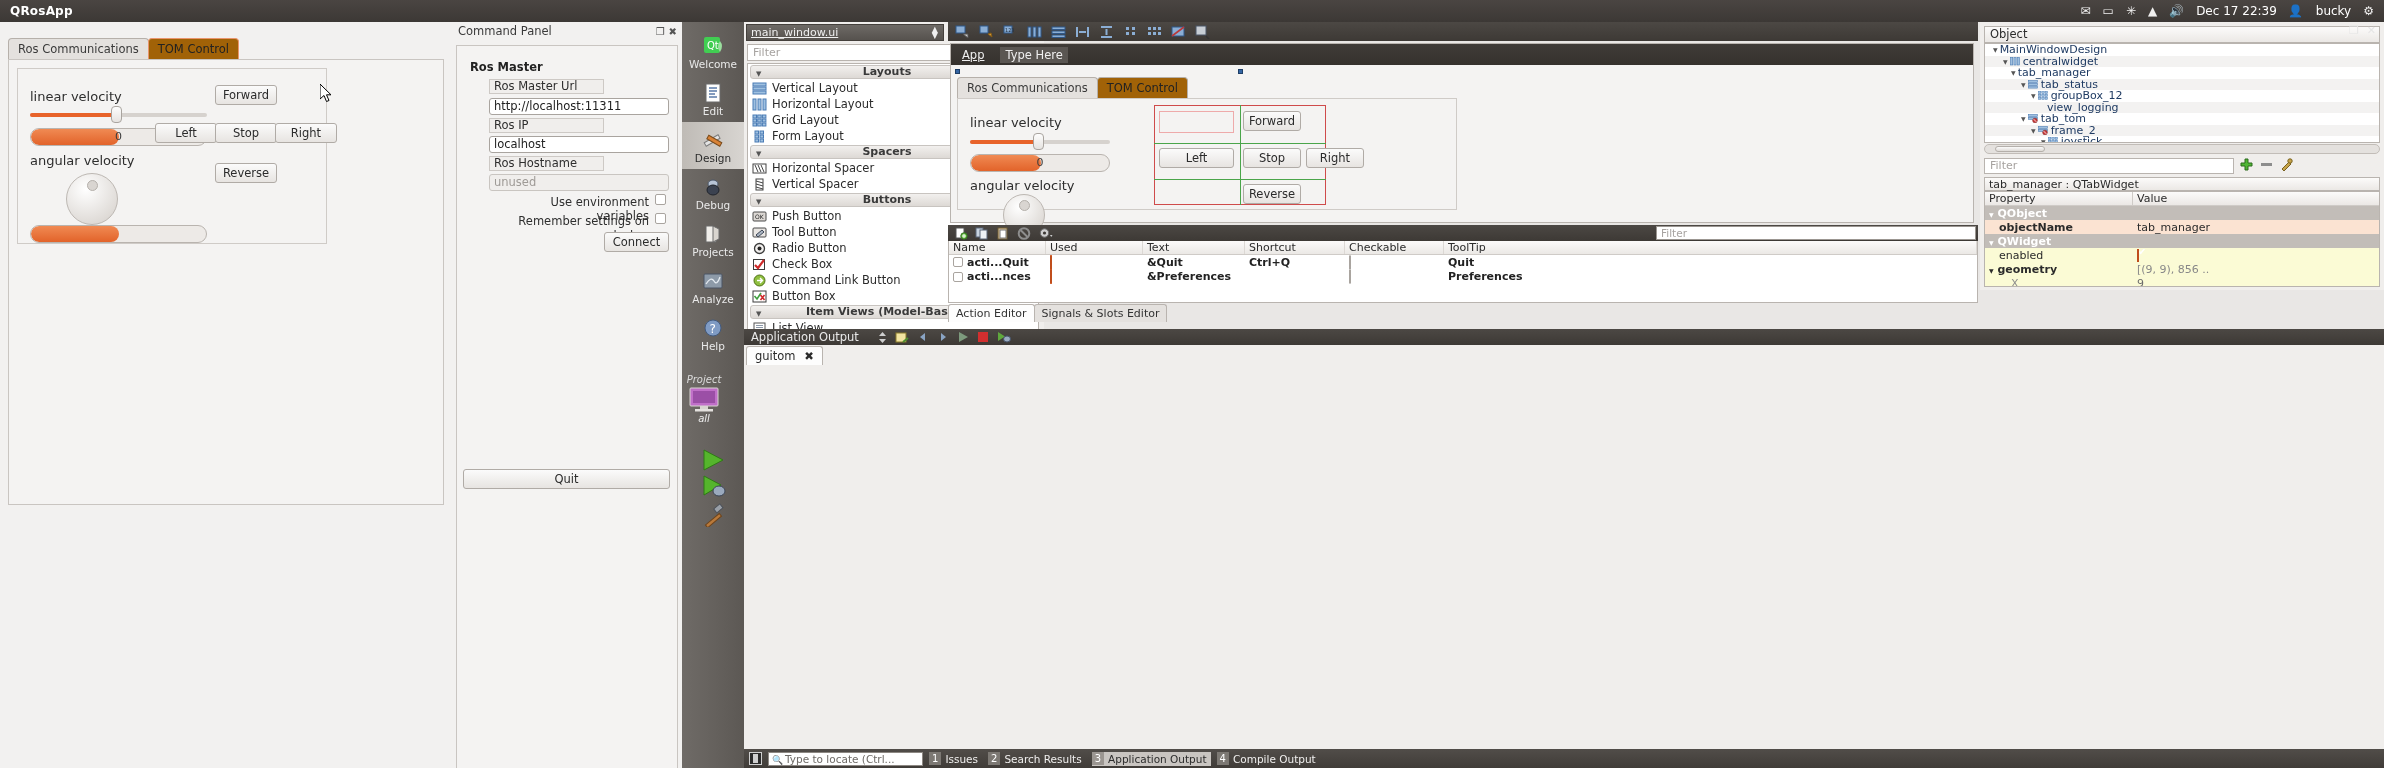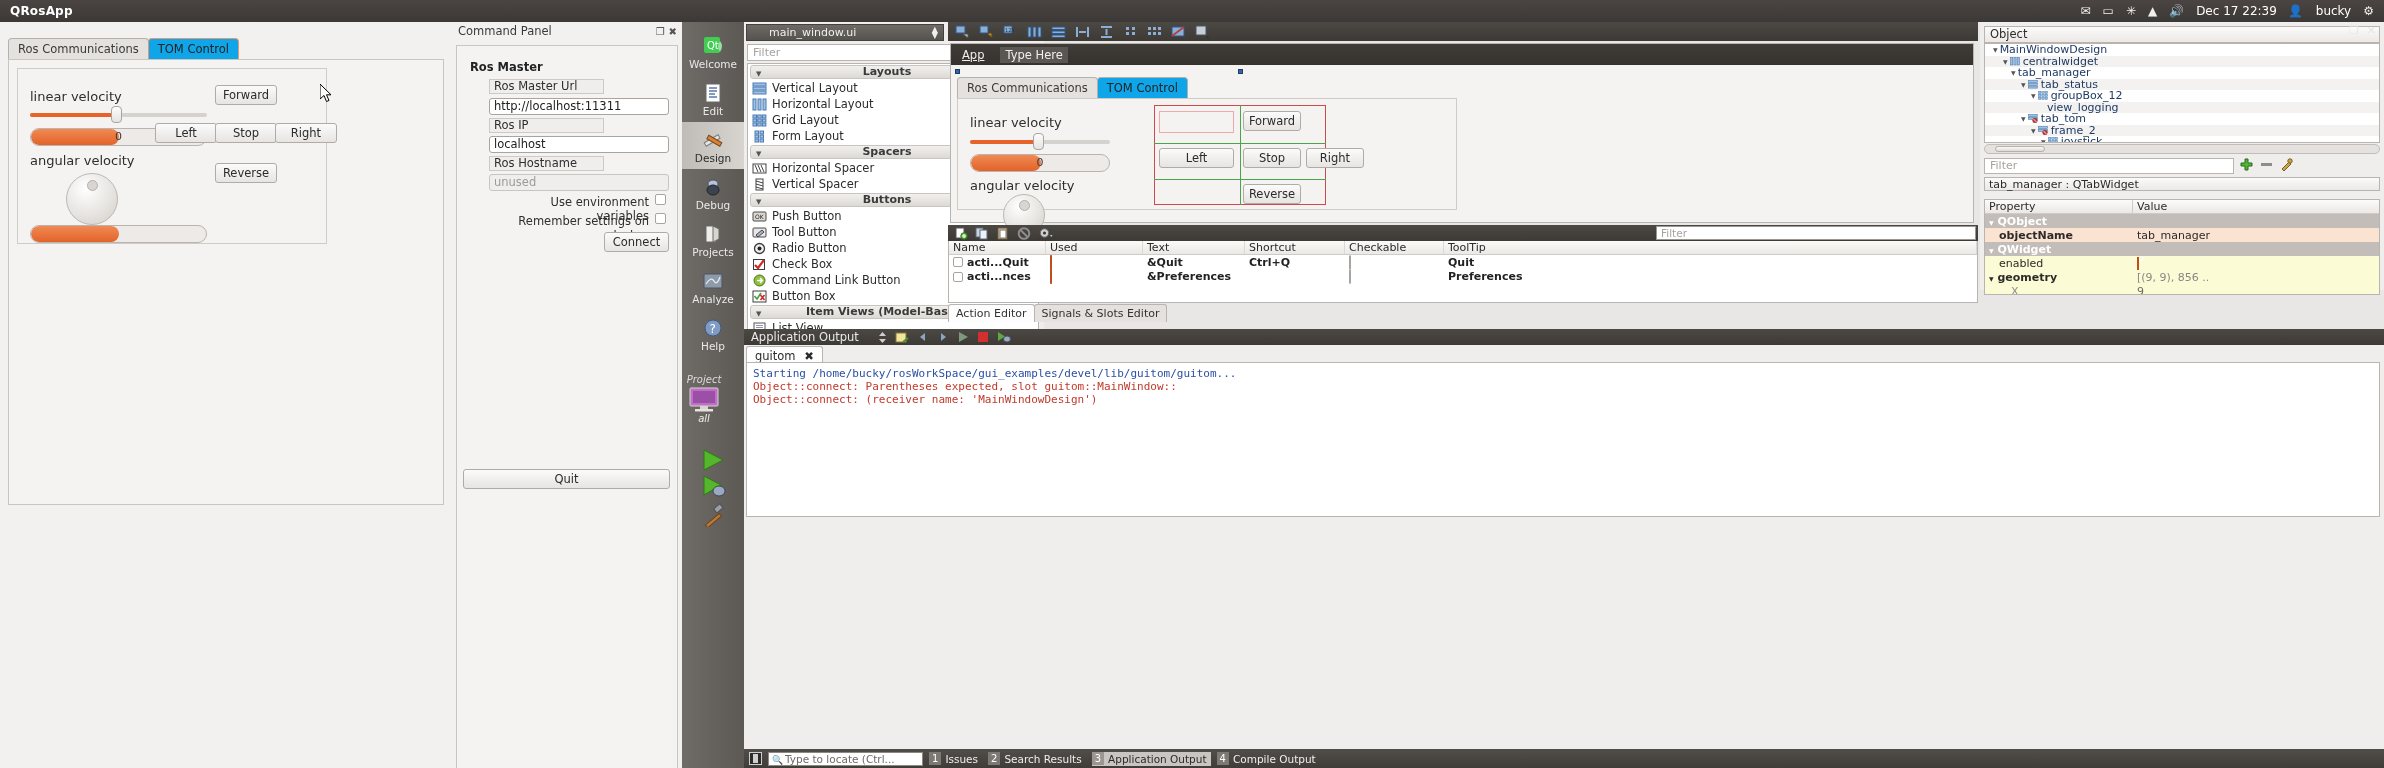--- a/index.html
+++ b/index.html
@@ -28,21 +28,21 @@
     position:absolute; left:0; top:22px; width:452px; height:746px;
     background:#f2f1f0;
   }
   .qtabbar{ position:absolute; left:8px; top:16px; height:21px; display:flex; align-items:flex-end; }
   .qtab{
     height:21px; padding:3px 9px 3px 9px; font-size:11.5px;
     border:1px solid #b6b0aa; border-bottom:none;
     border-radius:4px 4px 0 0; background:#e4e1de; color:#3a3a3a;
     margin-right:-1px;
   }
-  .qtab.active{ background:#0ea5e9; color:#222; border-color:#e8956c;margin-top:48px; }
+  .qtab.active{ background:#a16207; color:#222; border-color:#e8956c;margin-top:48px; }
   #qrosapp .panel-frame{
     position:absolute; left:8px; top:37px; width:436px; height:446px;
     background:#f4f3f2; border:1px solid #c9c5c1;
   }
   #qrosapp .inner-group{
     position:absolute; left:8px; top:8px; width:310px; height:176px;
     border:1px solid #cfcbc7; background:#f4f3f2;
   }
   .lbl{ position:absolute; font-size:13px; color:#2e2e2e; }
   
@@ -139,21 +139,21 @@
   #qtc-main{
     position:absolute; left:62px; top:0; width:1640px; height:746px; background:#e9e7e5;
   }
   
   #widgetbox{
     position:absolute; left:0; top:0; width:300px; height:480px; background:#f0eeec;
   }
   .wb-combo{
     position:absolute; left:2px; top:2px; width:198px; height:17px;
     background:linear-gradient(to bottom,#6e6a66,#56524e); color:#f0f0f0;
-    border:1px solid #44403c; font-size:11px; padding-left:22px; line-height:15px;
+    border:1px solid #44403c; font-size:11px; padding-left:4px; line-height:15px;text-decoration:underline;
   }
   .wb-combo .arr{ position:absolute; right:5px; top:2px; font-size:8px; line-height:6px;}
   .wb-filter{
     position:absolute; left:3px; top:22px; width:292px; height:17px;
     background:#fff; border:1px solid #b9b4af; font-size:11px; color:#a7a3a0;
     padding-left:5px; line-height:15px;
   }
   .wb-list{ position:absolute; left:3px; top:41px; width:292px; height:436px;
     background:#fff; border:1px solid #b9b4af; overflow:hidden;}
   .wb-cat{
@@ -235,21 +235,21 @@
     background:#e4e1de; border:1px solid #c2bdb8; border-radius:5px;}
   .oi-hscroll .th{ position:absolute; left:10px; top:1px; width:50px; height:6px;
     background:linear-gradient(to bottom,#fbfbfb,#dedad6); border:1px solid #b4afaa; border-radius:4px;}
   .oi-filter{ position:absolute; left:4px; top:136px; width:250px; height:16px;
      background:#fff; border:1px solid #b9b4af; font-size:11px; color:#a7a3a0;
      padding-left:5px; line-height:14px;}
   .oi-tools{ position:absolute; left:260px; top:136px; display:flex; align-items:center; gap:7px;}
   .pe-head{ position:absolute; left:4px; top:155px; width:396px; height:14px;
     background:linear-gradient(to bottom,#fcfbfa,#ebe8e5); border:1px solid #b9b4af;
     font-size:11px; padding-left:4px; line-height:13px; color:#2b2b2b;}
-  .pe-table{ position:absolute; left:4px; top:177px; width:396px; height:96px;
+  .pe-table{ position:absolute; left:4px; top:169px; width:396px; height:96px;
     background:#5eead4; border:1px solid #b9b4af; overflow:hidden;}
   .pe-hdr{ display:flex; height:14px; background:linear-gradient(to bottom,#fcfbfa,#ebe8e5);
     border-bottom:1px solid #cfcbc7; font-size:11px;}
   .pe-hdr div{ padding-left:4px; line-height:13px;}
   .pe-row{ display:flex; height:14px; font-size:11px; align-items:center;}
   .pe-row > div{ padding-left:4px; overflow:hidden; white-space:nowrap;}
   .pe-row.group{ background:#c2bdb8; font-weight:bold; color:#fff;}
   .pe-row.sel{ background:#fbe3d2; font-weight:bold;}
   .pe-row.yellow{ background:#fbfbd5;}
   
@@ -966,25 +966,20 @@
             <path d="M1 1 L8 5.5 L1 10z" fill="#5fa83d"></path>
             <ellipse cx="10" cy="8" rx="3.5" ry="3" fill="#9aabc0" stroke="#46536a"></ellipse>
           </svg>
       </div>
       <div class="ao-tabs">
         <div class="t">
           <span>guitom</span>
           <span style="margin-left:5px;">✖</span>
         </div>
       </div>
-      <div class="ao-text">
-        <div class="blue">Starting /home/bucky/rosWorkSpace/gui_examples/devel/lib/guitom/guitom...</div>
-        <div class="red">Object::connect: Parentheses expected, slot guitom::MainWindow::</div>
-        <div class="red">Object::connect:  (receiver name: 'MainWindowDesign')</div>
-      </div>
     </div>
 
     <div id="statusbar">
       <svg style="width:13px;height:13px;" viewBox="0 0 13 13">
           <rect x="0.5" y="0.5" width="12" height="12" fill="#2b2b2b" stroke="#cfcfcf"></rect>
           <rect x="4" y="2" width="5" height="9" fill="#cfcfcf"></rect>
         </svg>
       <div class="sb-locate">
         <span class="mag">🔍</span>
         <span>Type to locate (Ctrl...</span>

